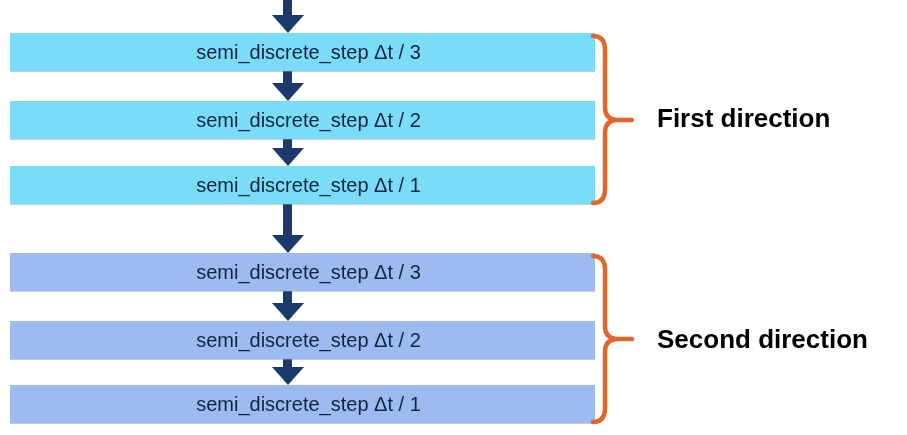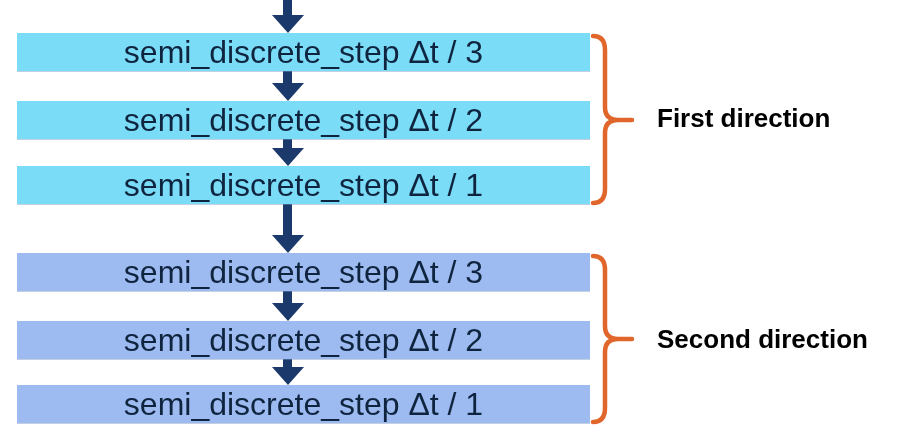--- a/index.html
+++ b/index.html
@@ -1,24 +1,25 @@
 <!DOCTYPE html>
 <html style="--first-group-box: #7BDCF8; --second-group-box: #9DBBF0; --arrow: #1B3A6B; --box-text: #0F243E; --brace: #E0662B; --label-text: #000000;"><head>
 <meta charset="utf-8">
 <style>
   html,body{margin:0;padding:0;background:#fff;}
   .stage{
     position:relative;width:907px;height:435px;background:#fff;overflow:hidden;
     font-family:"Liberation Sans", sans-serif;
   }
   .box{
-    position:absolute;left:17px;width:573px;height:38px;
+    position:absolute;left:10px;width:573px;height:38px;
     display:flex;align-items:center;justify-content:center;
-    font-size:32px;color:var(--box-text,#0F243E);white-space:nowrap;
+    font-size:20px;color:var(--box-text,#0F243E);white-space:nowrap;
     box-shadow:0 1px 0 rgba(120,150,190,0.45);
+    padding-left:12px;
   }
   .box.g1{background:var(--first-group-box,#7BDCF8);}
   .box.g2{background:var(--second-group-box,#9DBBF0);}
   .arrow{
     position:absolute;left:271px;width:33px;
     display:flex;flex-direction:column;align-items:center;
   }
   .arrow .shaft{flex:1;width:9px;background:var(--arrow,#1B3A6B);}
   .arrow .head{
     width:0;height:0;

